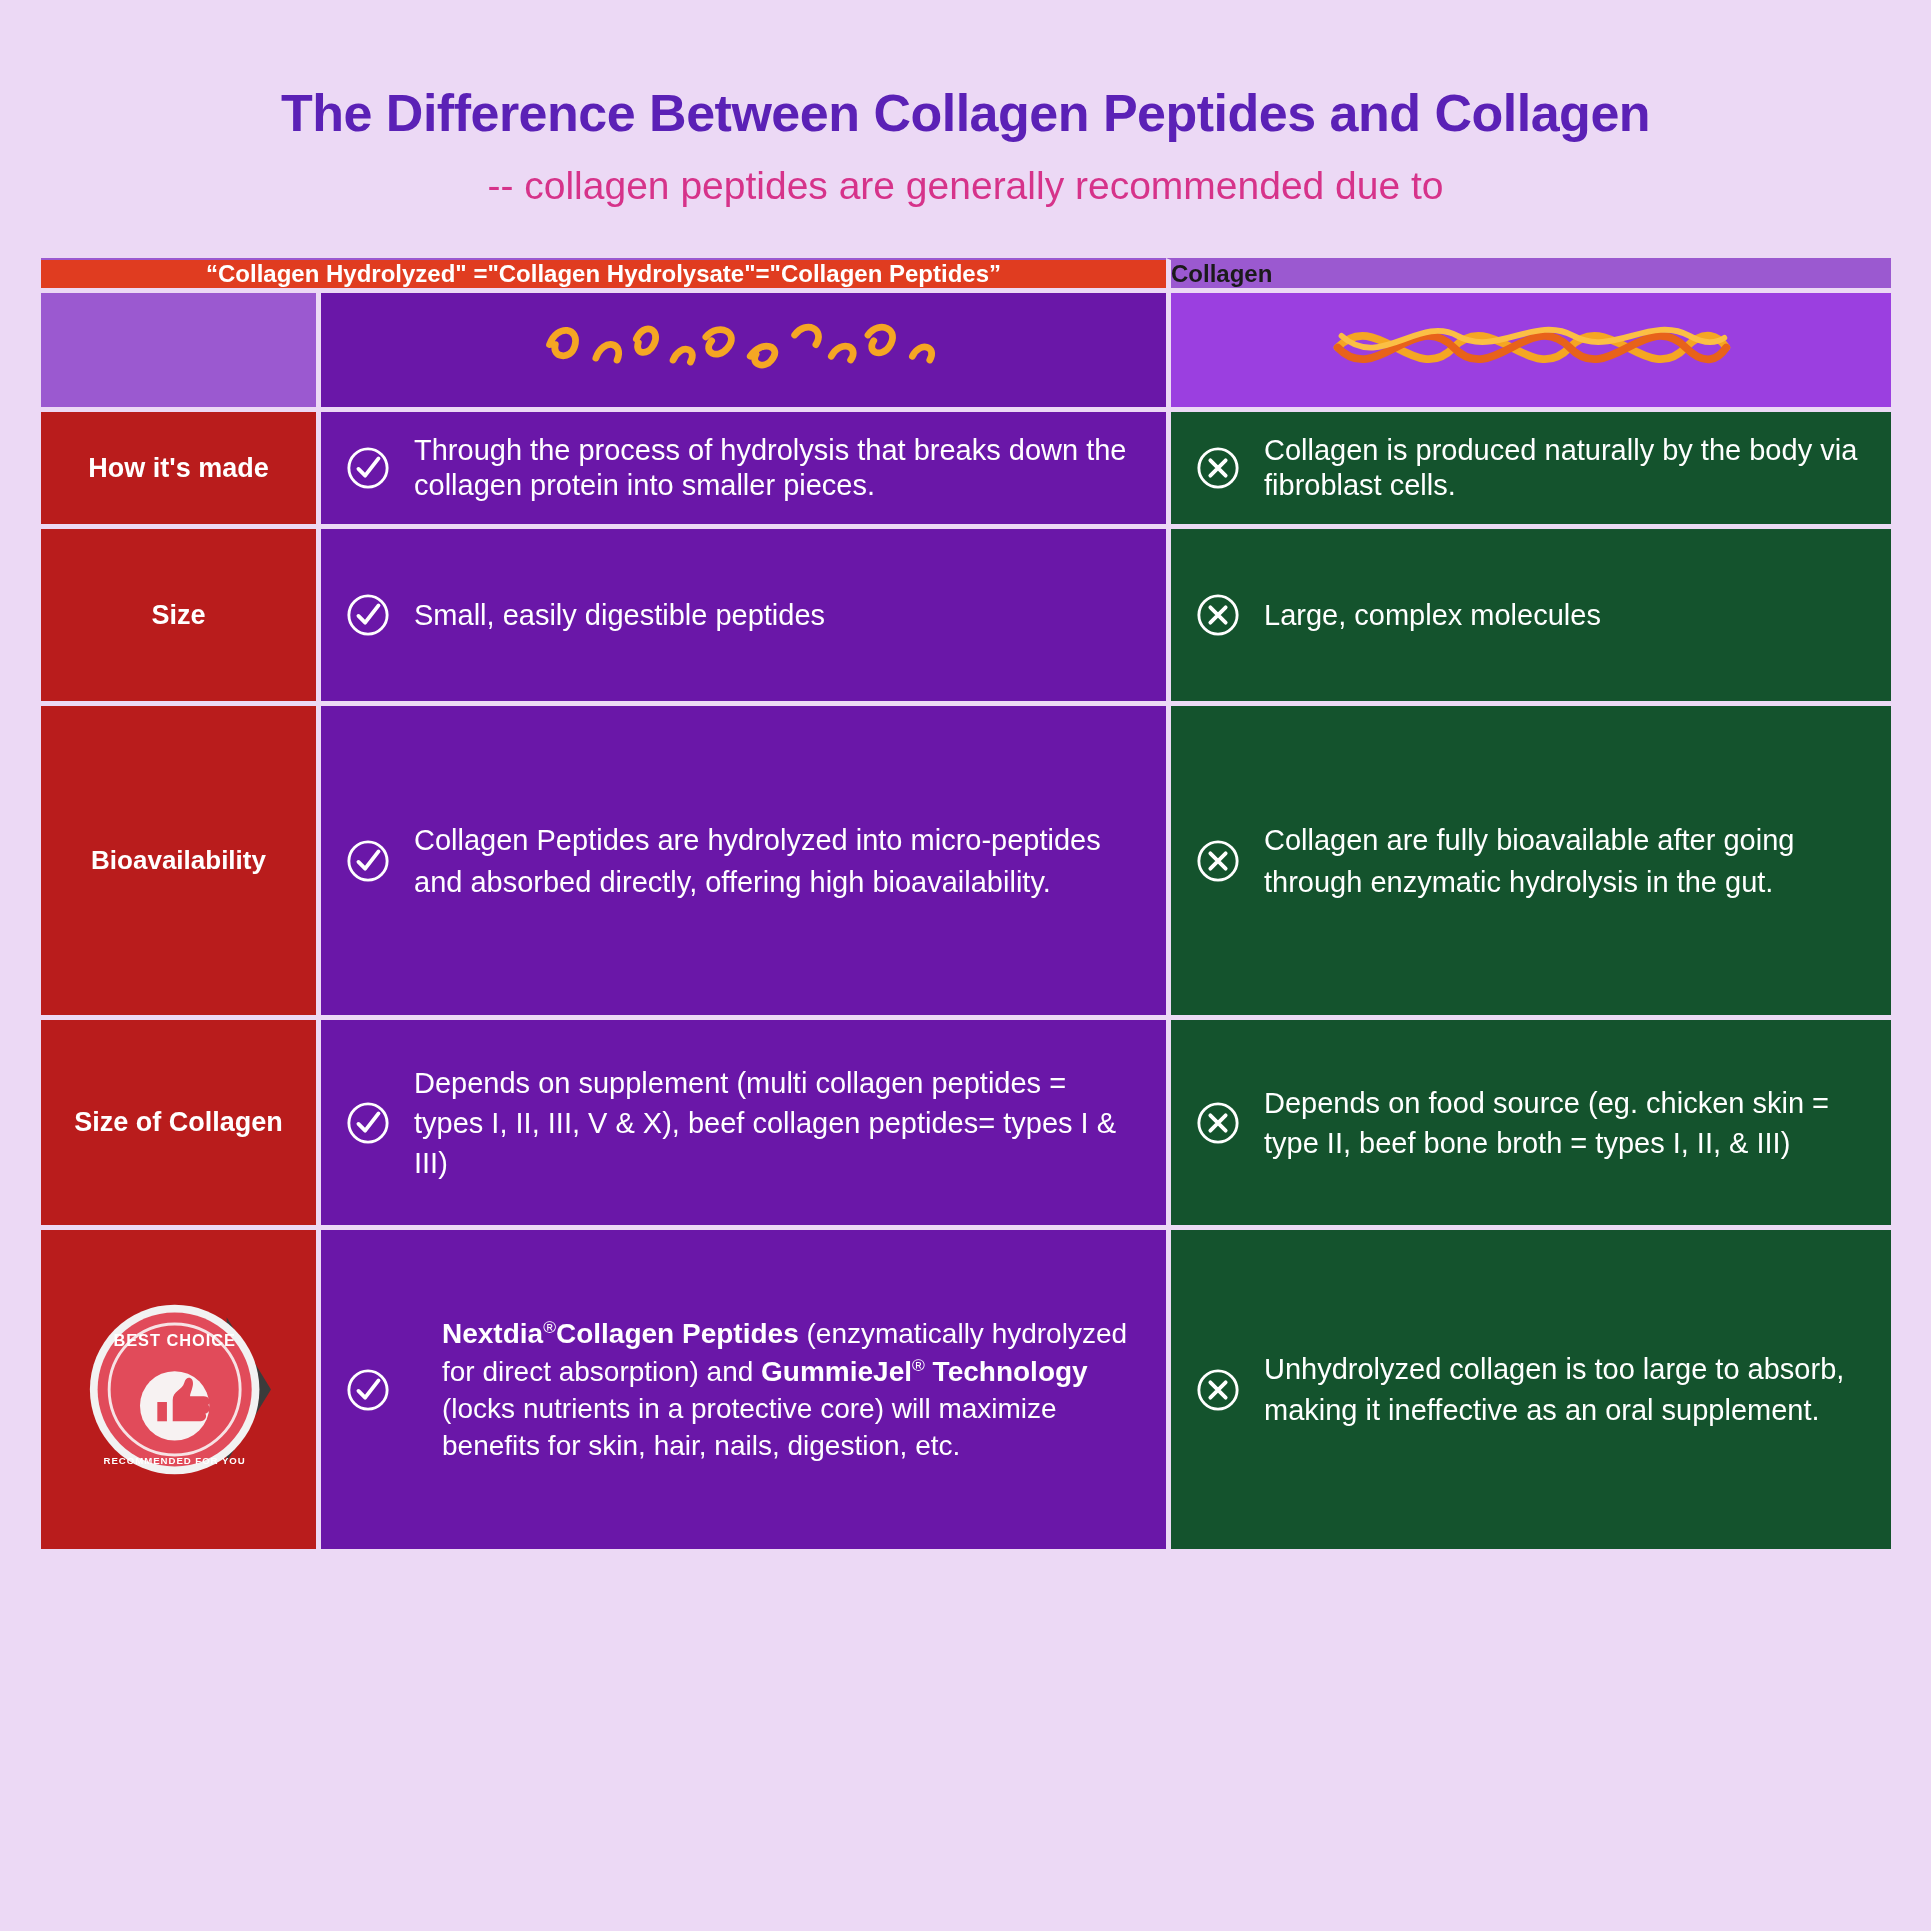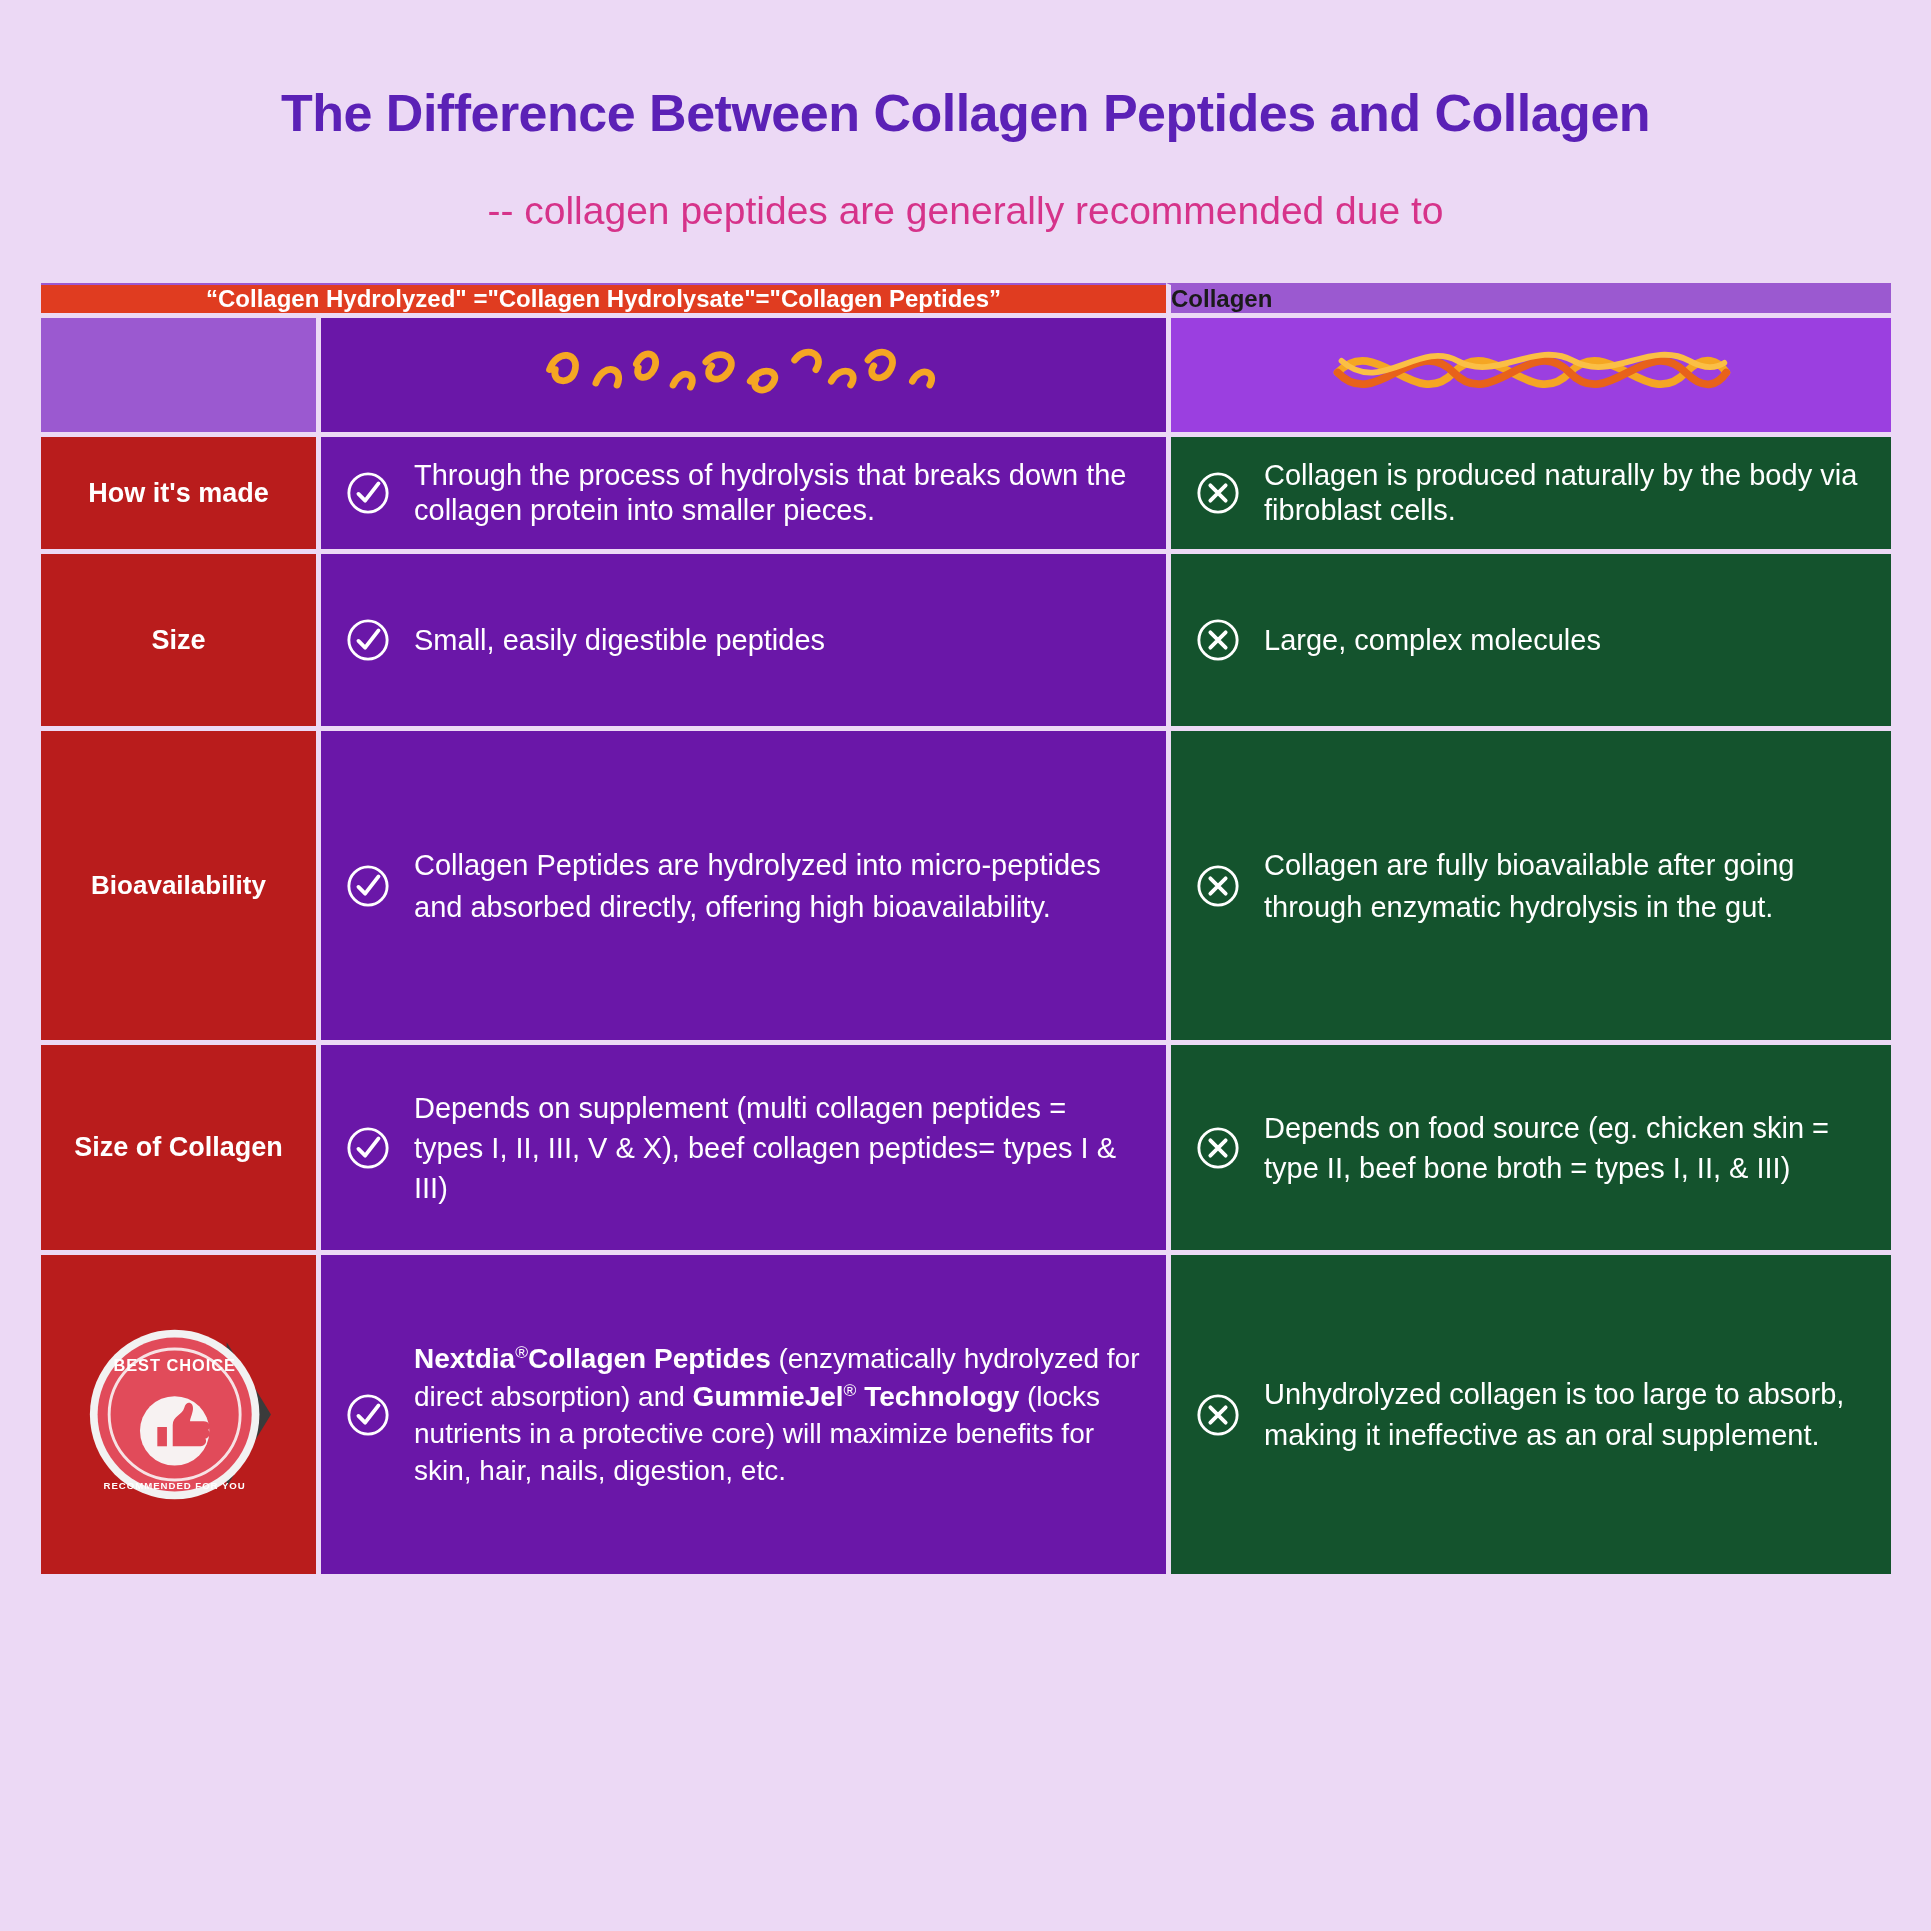--- a/index.html
+++ b/index.html
@@ -28,21 +28,21 @@
   }
   .title {
     font-size: 52px;
     font-weight: bold;
     color: #5b21b6;
     letter-spacing: -0.5px;
     line-height: 1.1;
     margin: 0 39px;
   }
   .subtitle {
-    margin-top: 43px;
+    margin-top: 18px;
     font-size: 39px;
     color: #d6338a;
     line-height: 1.32;
   }
 
   
   .table {
     margin: 46px 41px 0 41px;
     width: 1850px;
     border-collapse: separate;
@@ -147,20 +147,21 @@
   .badge-wrap {
     display: flex;
     align-items: center;
     justify-content: center;
     height: 100%;
   }
 
   .pep-rich {
     font-size: 28px;
     line-height: 1.33;
+    margin-left: 28px;
   }
   .pep-rich b { font-weight: bold; }
   .sup { font-size: 17.4px; vertical-align: super; }
 </style>
 </head>
 <body>
 
 <div class="page">
 
   <div class="header">

